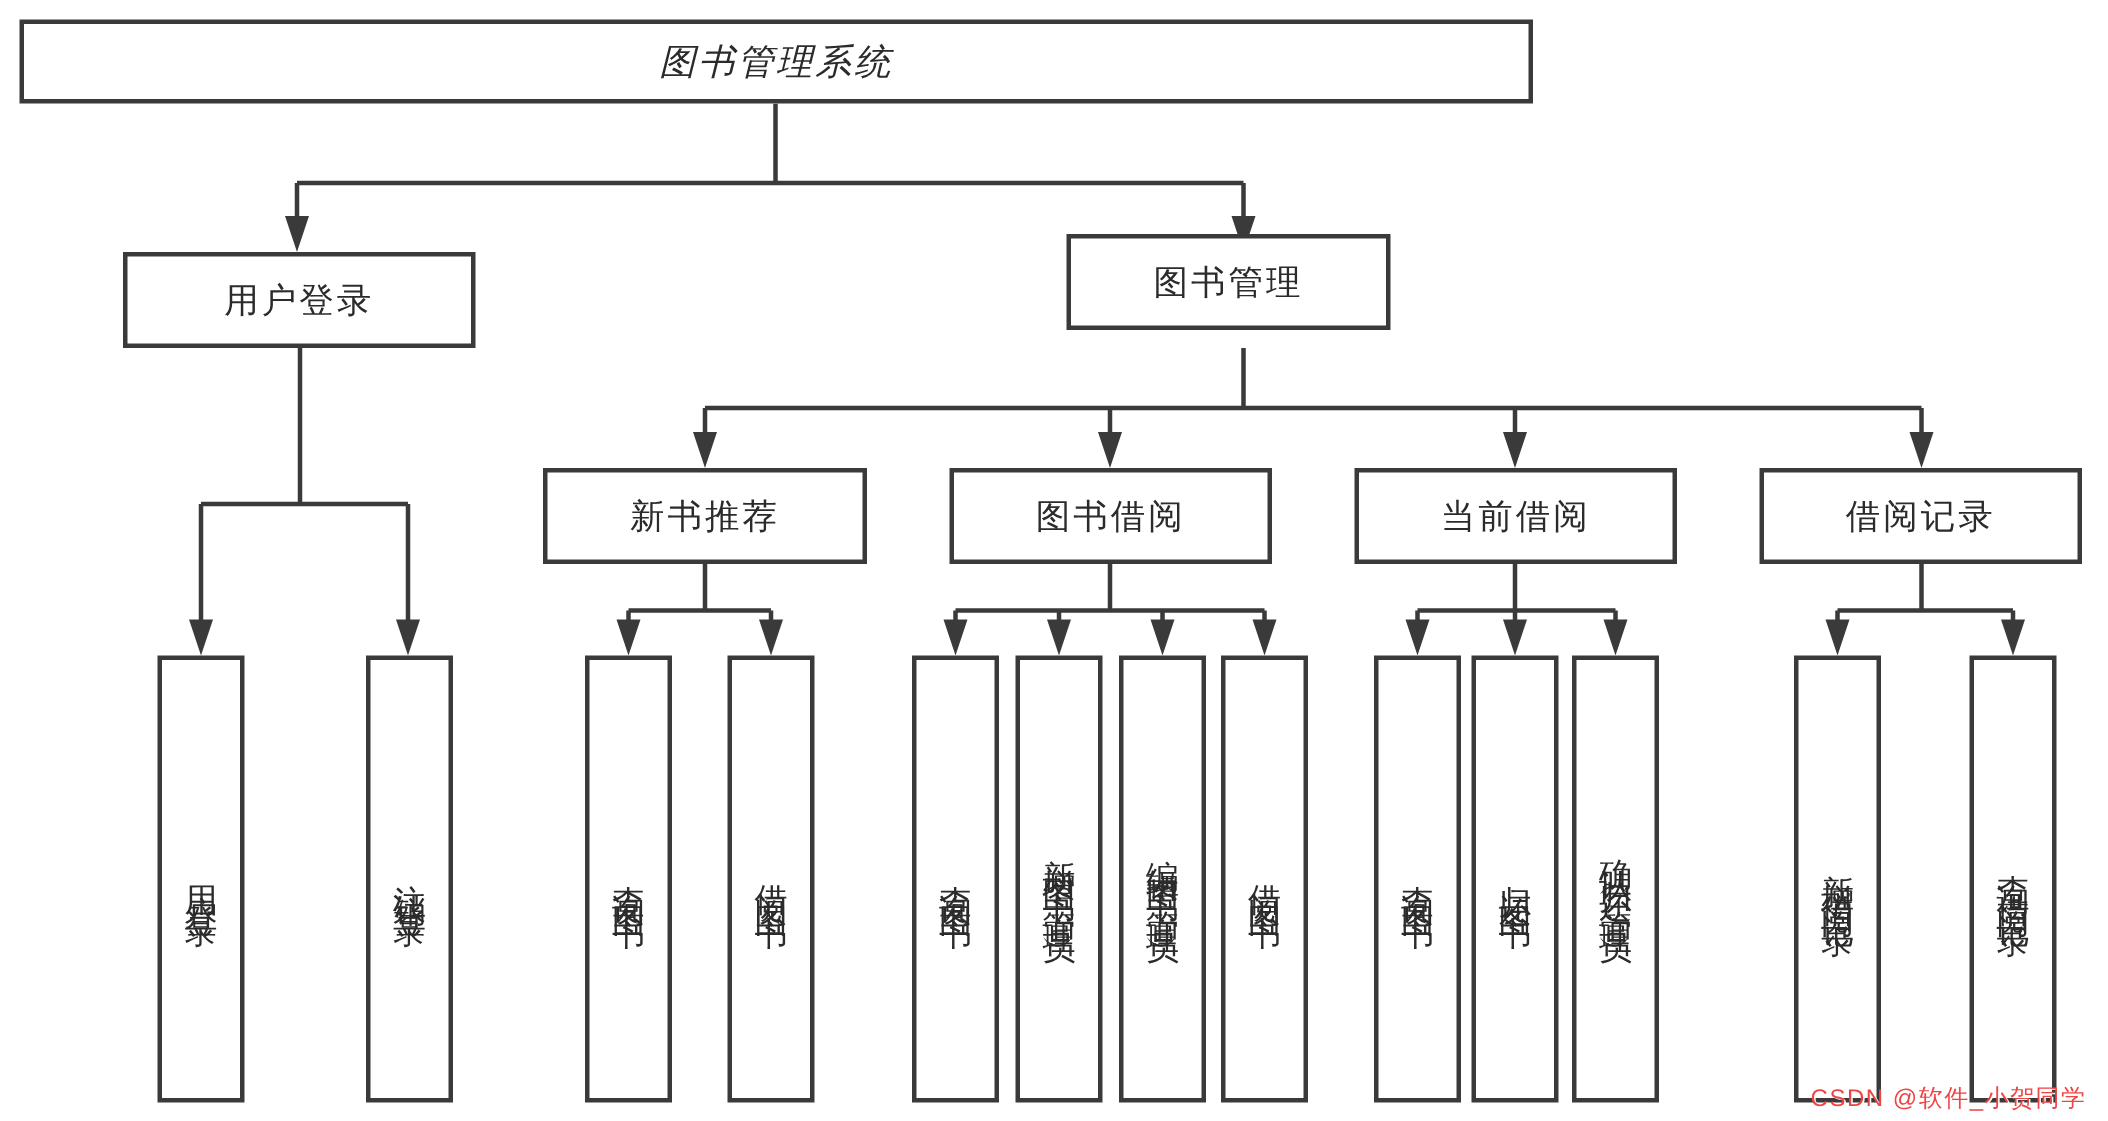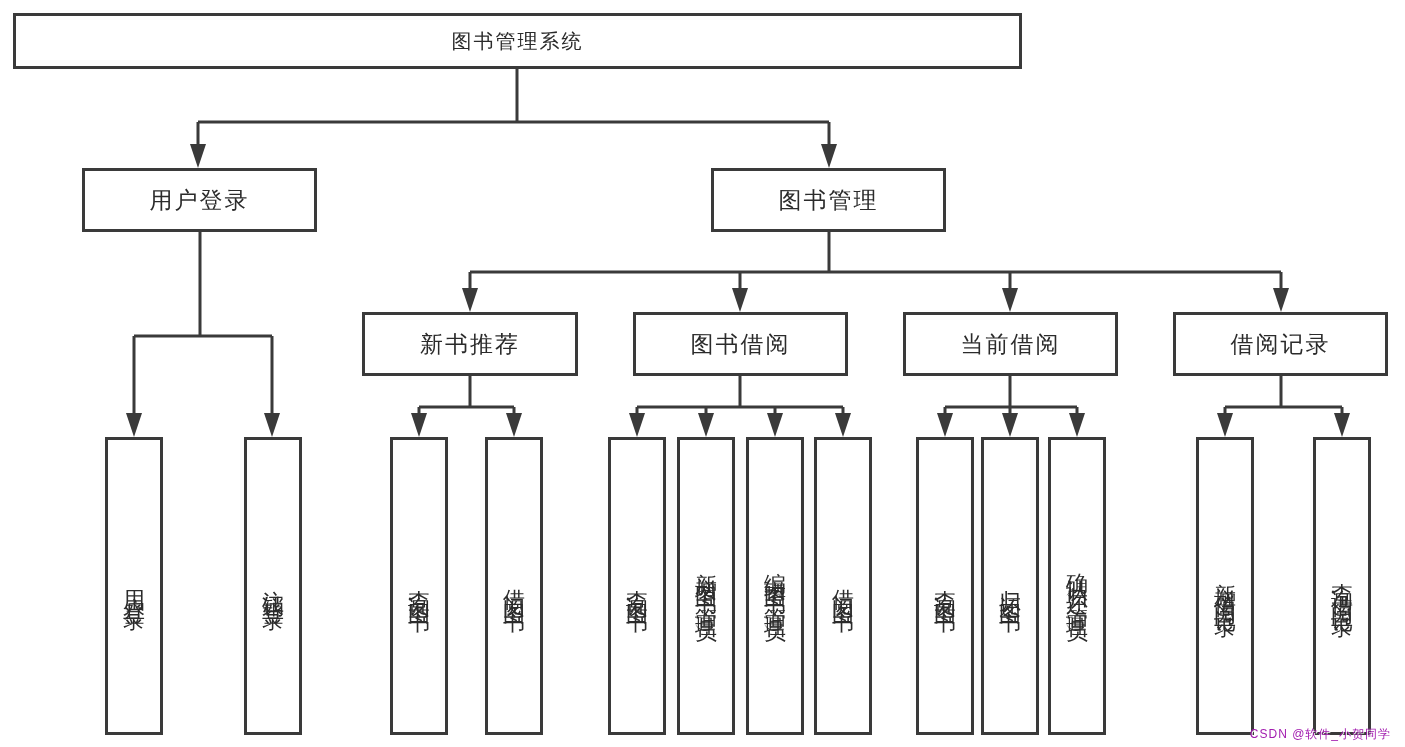--- a/index.html
+++ b/index.html
@@ -31,40 +31,40 @@
     align-items: center;
     justify-content: center;
     color: #2b2b2b;
   }
   .hbox span {
     font-size: 23px;
     letter-spacing: 2px;
     white-space: nowrap;
   }
   .root-box { border-width: 3px; }
-  .root-box span { font-size: 20px; letter-spacing: 2px; }
+  .root-box span { font-size: 24px; letter-spacing: 2px; font-style: italic; }
   .vbox {
     top: 437px;
     width: 58px;
     height: 298px;
   }
   .vbox .vtext {
     writing-mode: vertical-rl;
     text-orientation: mixed;
     font-size: 22px;
     line-height: 1;
     letter-spacing: 7px;
     white-space: nowrap;
   }
   .watermark {
     position: absolute;
     right: 14px;
     bottom: 4px;
-    font-size: 12px;
-    color: #a21caf;
+    font-size: 16px;
+    color: #ef4444;
     text-shadow: 1px 1px 0 #ffffff;
     letter-spacing: 1px;
     white-space: nowrap;
   }
 </style>
 </head>
 <body>
 
 <div class="stage">
 
@@ -101,21 +101,21 @@
     </g>
   </svg>
 
   <div class="box hbox root-box" style="left:13px; top:13px; width:1009px; height:56px;">
     <span>图书管理系统</span>
   </div>
 
   <div class="box hbox" style="left:82px; top:168px; width:235px; height:64px;">
     <span>用户登录</span>
   </div>
-  <div class="box hbox" style="left:711px; top:168px; width:235px; height:64px;">
+  <div class="box hbox" style="left:711px; top:156px; width:216px; height:64px;">
     <span>图书管理</span>
   </div>
 
   <div class="box hbox" style="left:633px; top:312px; width:215px; height:64px;">
     <span>图书借阅</span>
   </div>
   <div class="box hbox" style="left:362px; top:312px; width:216px; height:64px;">
     <span>新书推荐</span>
   </div>
   <div class="box hbox" style="left:903px; top:312px; width:215px; height:64px;">

